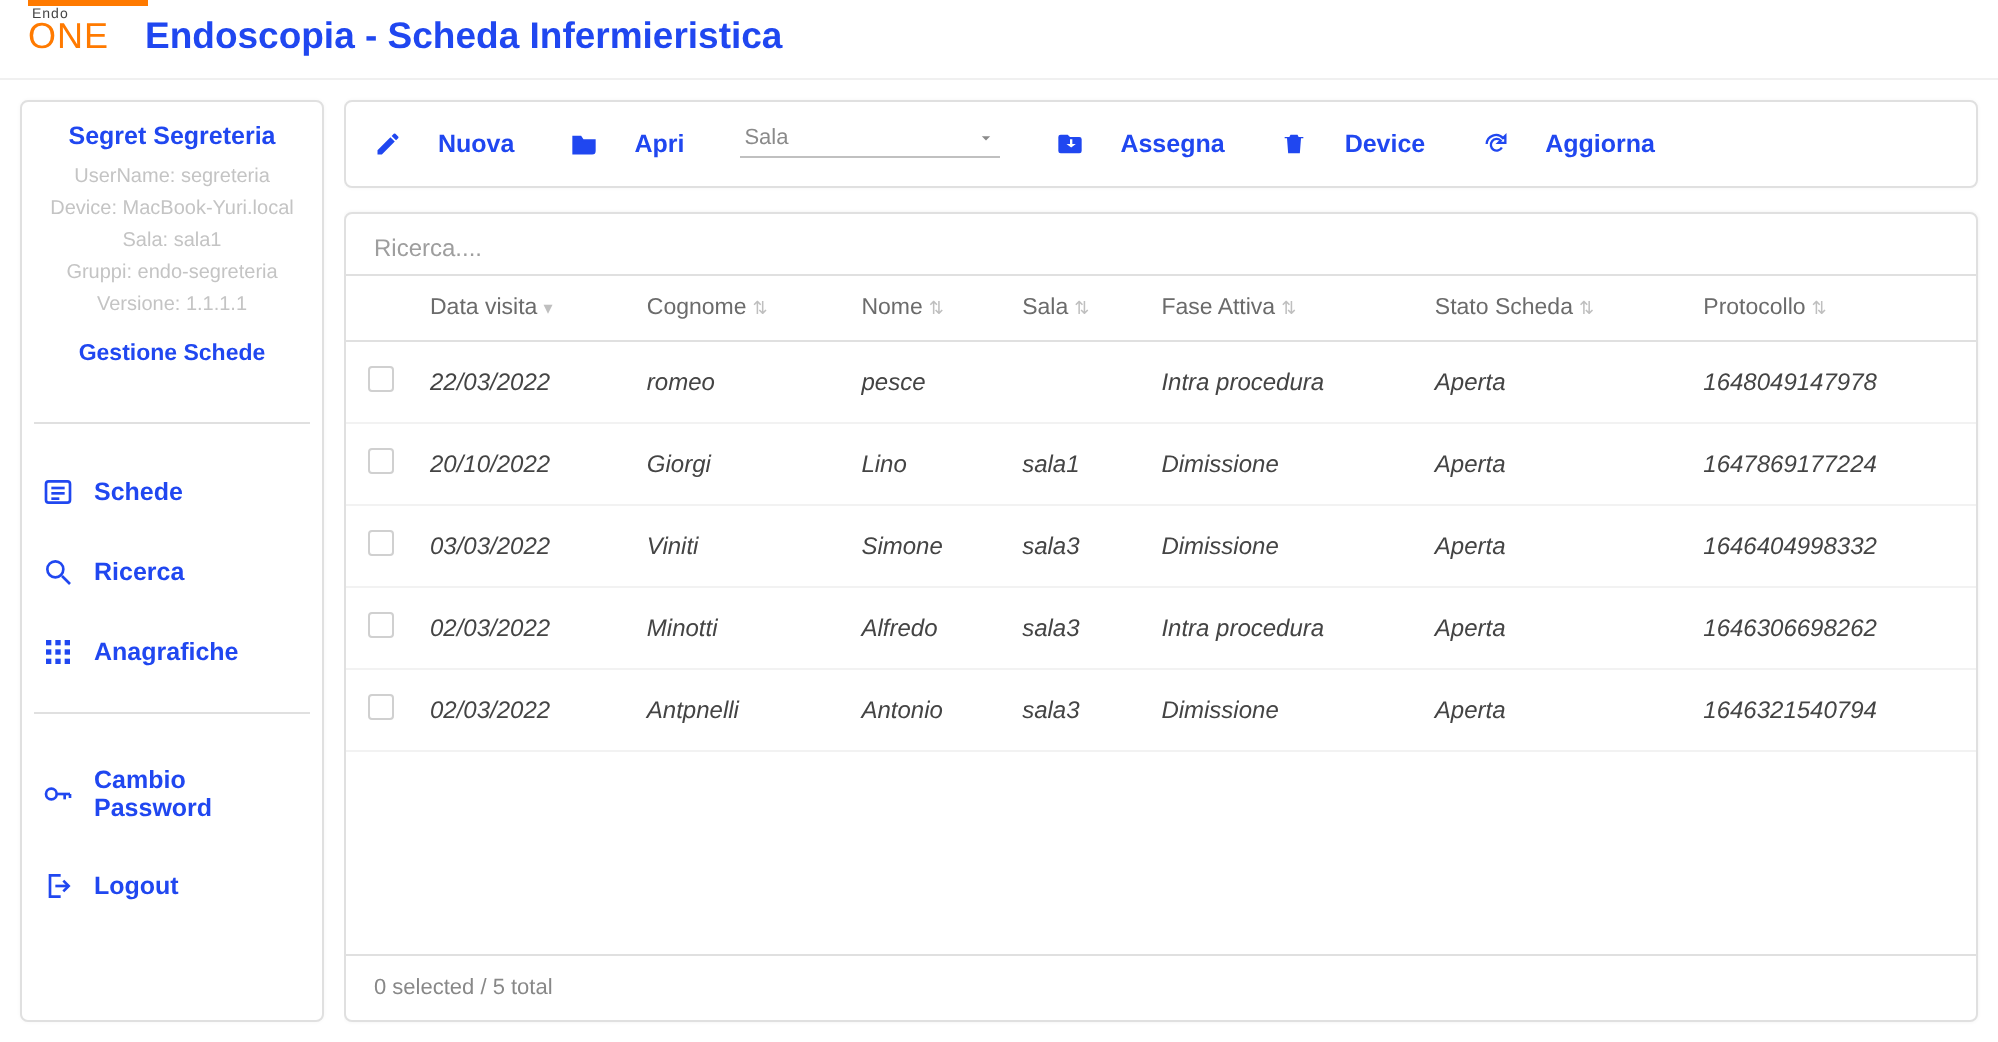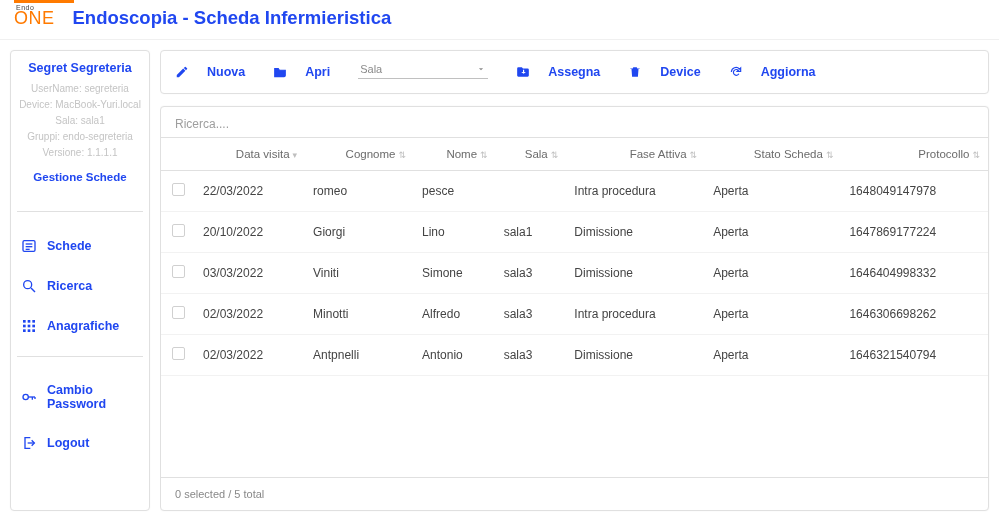--- a/index.html
+++ b/index.html
@@ -36,21 +36,21 @@
   .logo .sup { font-size: 7px; position: absolute; top: -5px; left: 2px; color: #444; }
   .page-title {
     color: var(--blue);
     font-size: 18.5px;
     font-weight: 600;
   }
   .body { display: flex; flex: 1; overflow: hidden; }
 
   
   .sidebar {
-    width: 140px; margin: 10px; padding: 10px 6px;
+    width: 152px; margin: 10px; padding: 10px 6px;
     border: 1px solid var(--border);
     border-radius: 4px;
     display: flex; flex-direction: column;
     background: #fff;
     box-shadow: 0 0 2px rgba(0,0,0,0.04);
     gap: 12px;
   }
   .user-block { text-align: center; }
   .user-name { color: var(--blue); font-weight: 600; font-size: 12.5px; margin-bottom: 6px; }
   .meta-line { color: #c4c4c4; font-size: 10px; line-height: 1.6; }
@@ -102,31 +102,32 @@
     display: flex; flex-direction: column;
     flex: 1; overflow: hidden;
   }
   .search-row {
     padding: 10px 14px 6px;
     color: #9e9e9e; font-size: 12px; font-style: normal;
   }
   .table-wrap { flex: 1; overflow: auto; }
   table { width: 100%; border-collapse: collapse; }
   thead th {
-    text-align: right; font-weight: 400; color: #6b6b6b;
+    text-align: left; font-weight: 400; color: #6b6b6b;
     font-size: 11.5px; padding: 10px 8px;
     border-top: 1px solid var(--border);
     border-bottom: 1px solid var(--border);
     white-space: nowrap;
   }
   thead th .sort { color: #bfbfbf; margin-left: 3px; font-size: 9px; }
   tbody td {
     padding: 12px 8px;
     border-bottom: 1px solid #f2f2f2;
     font-size: 12px;
+    font-style: italic;
   }
   .chk {
     width: 13px; height: 13px; border: 1px solid #d0d0d0; border-radius: 2px;
     display: inline-block; background: #fff;
   }
   .col-chk { width: 34px; text-align: center; }
   .footer-row {
     padding: 10px 14px; color: #888; font-size: 11px;
     border-top: 1px solid var(--border);
   }

